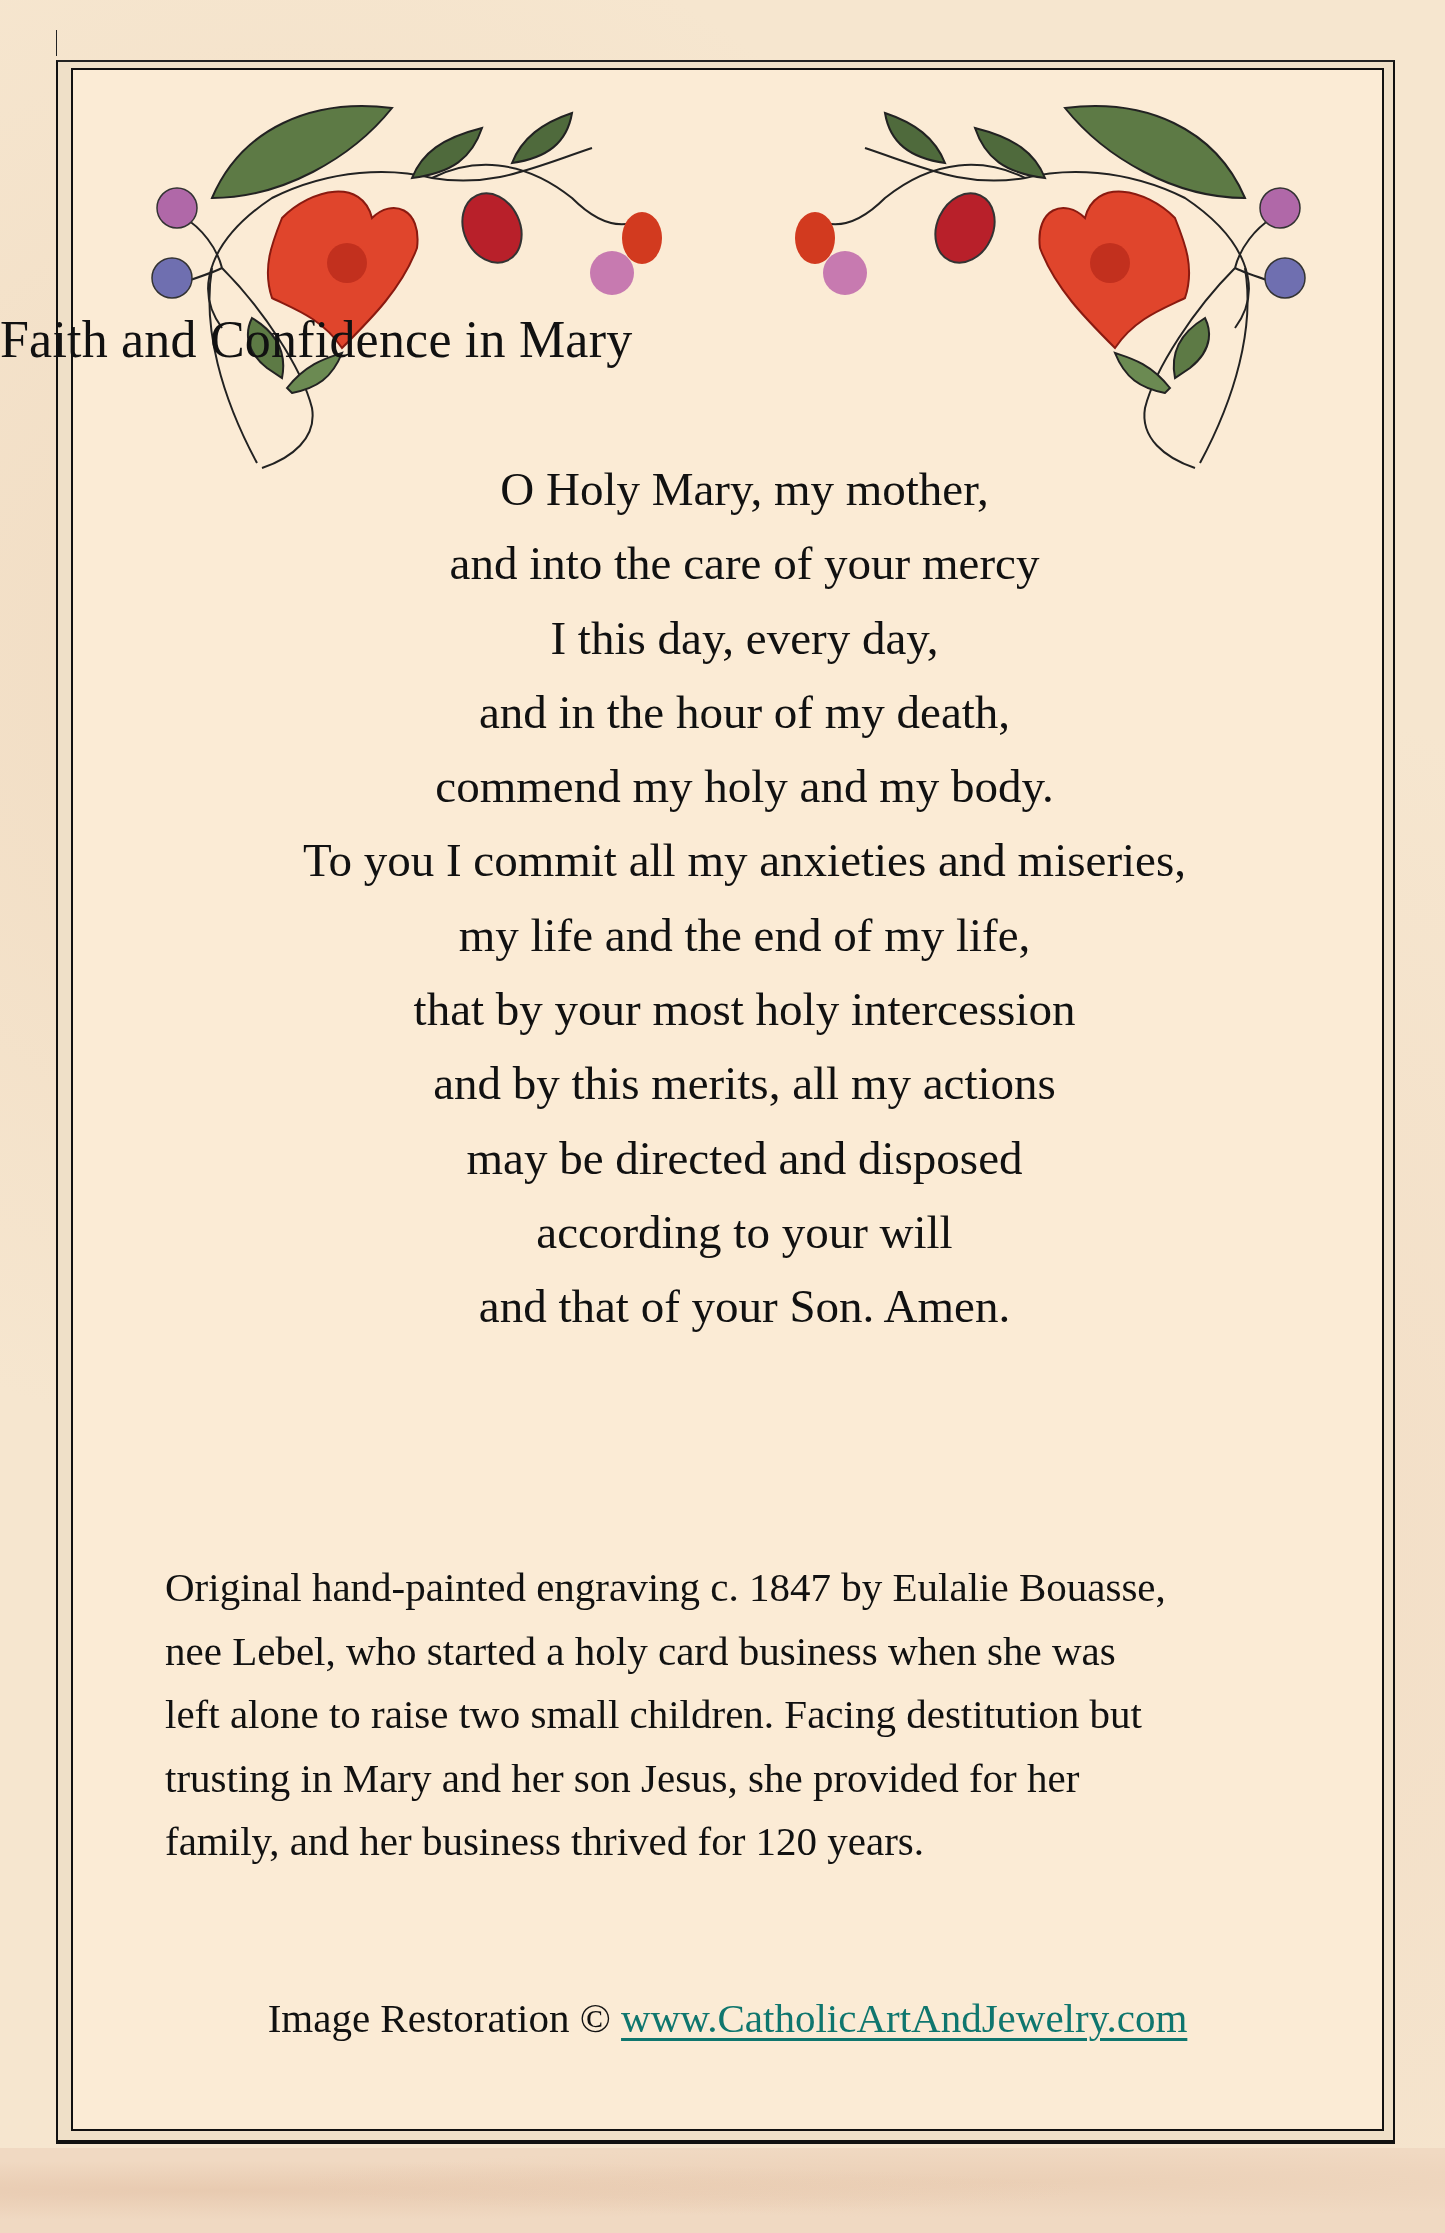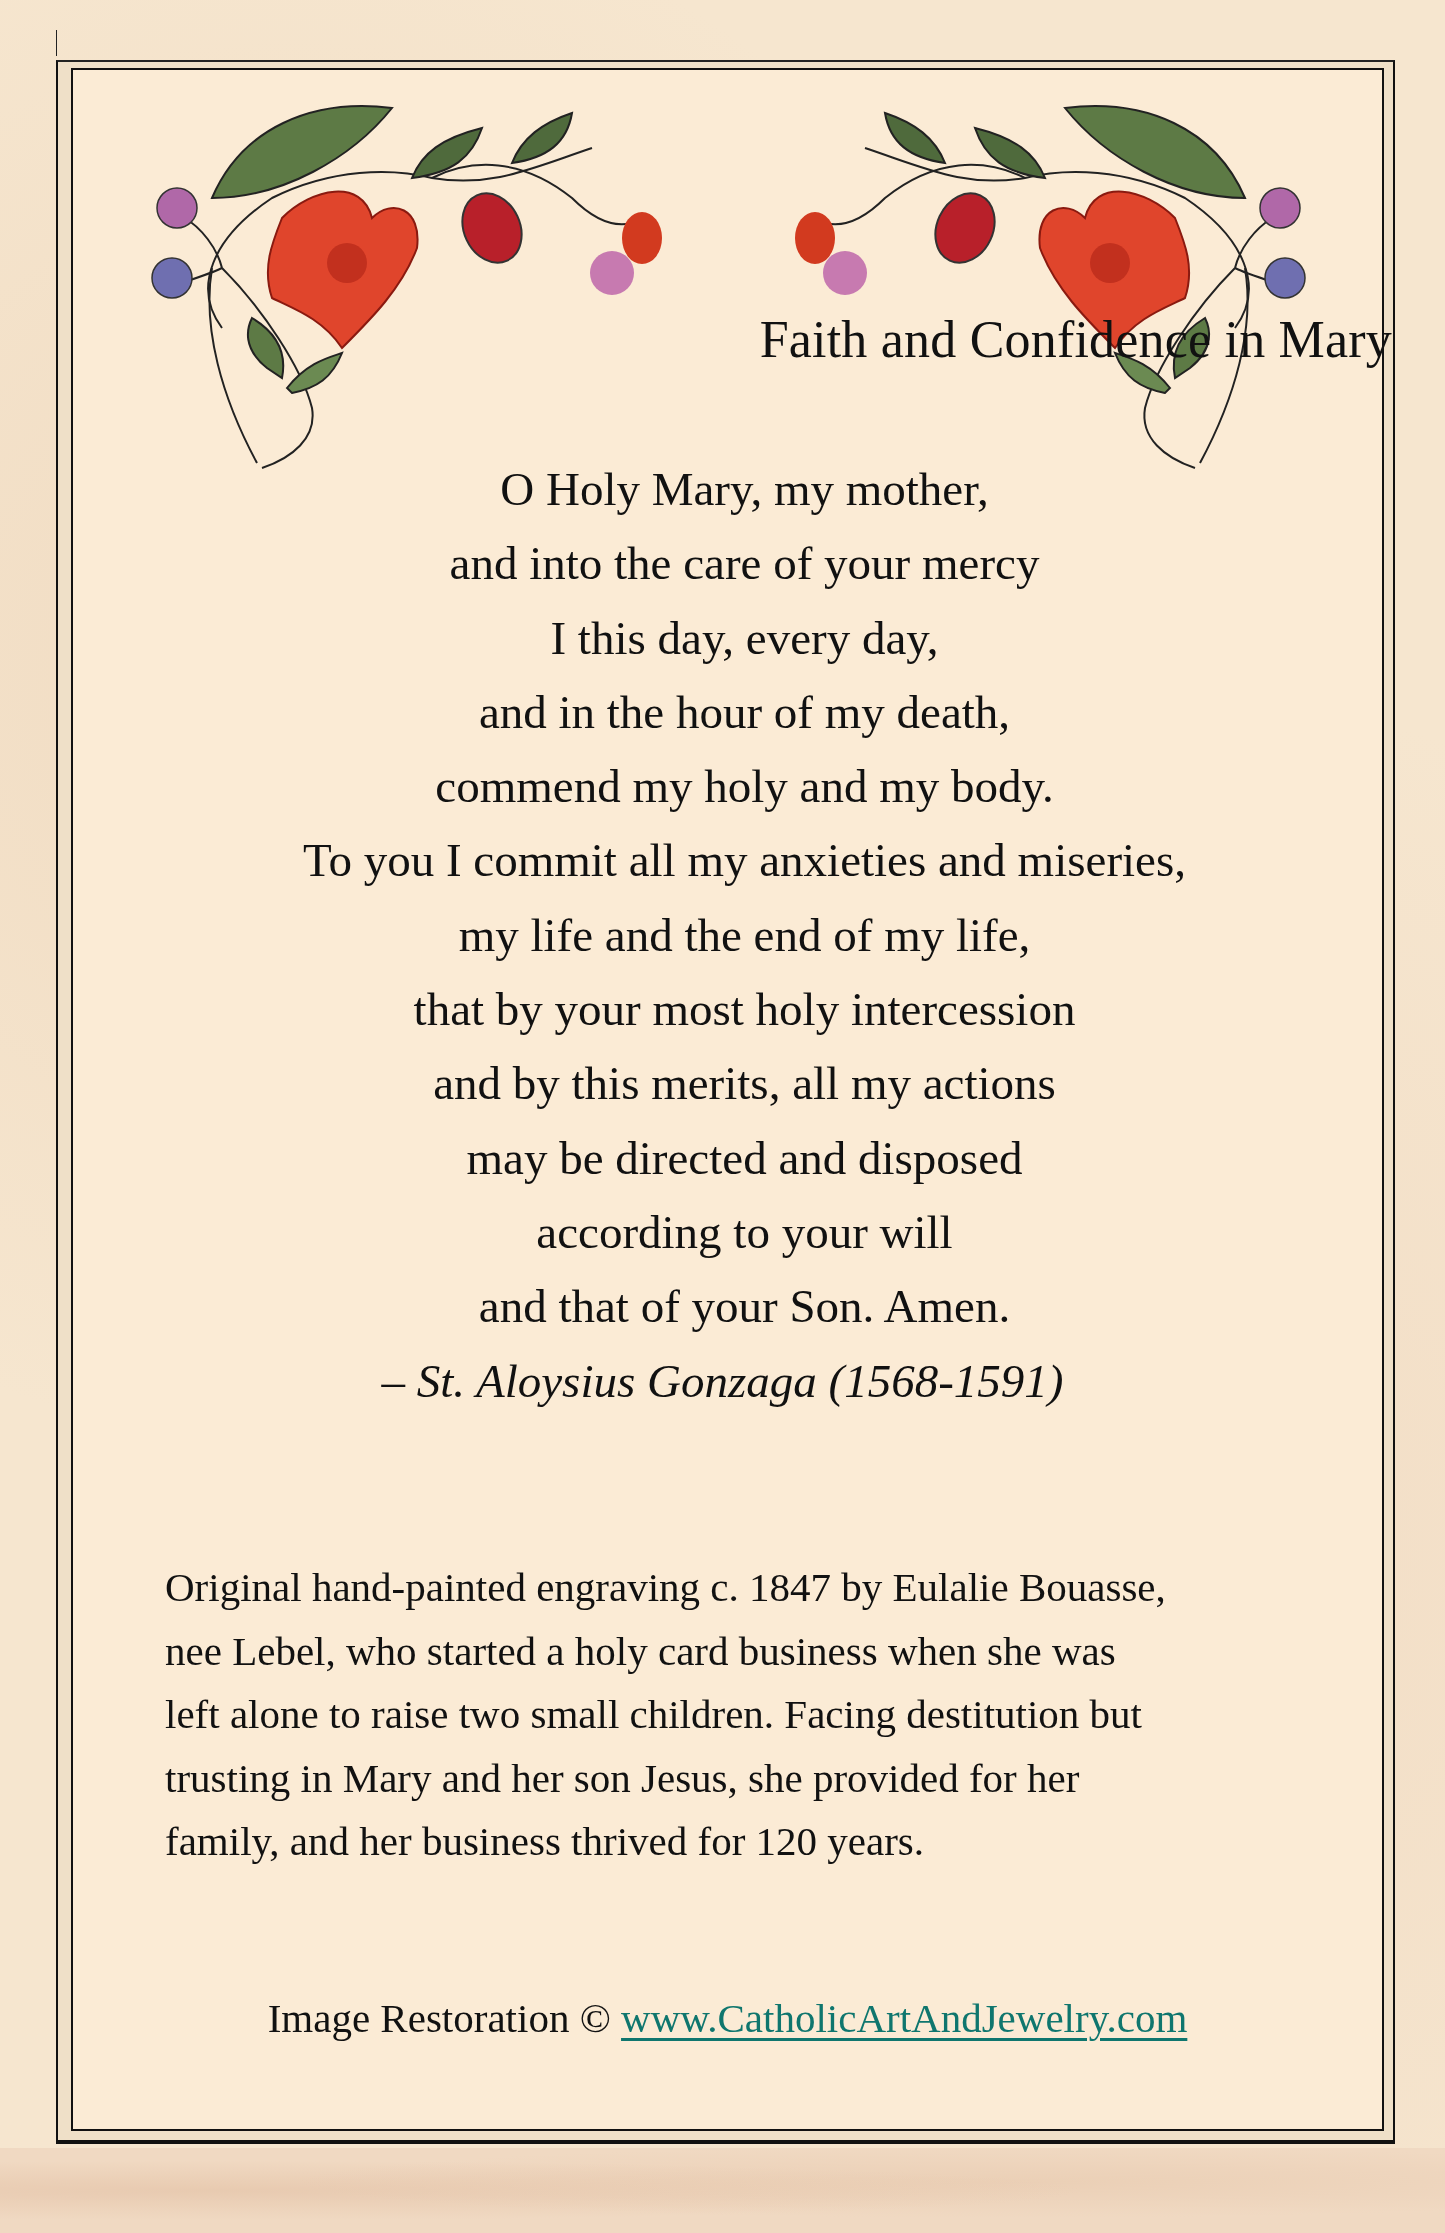--- a/index.html
+++ b/index.html
@@ -22,21 +22,21 @@
   .frame-outer {
     position: absolute; left: 56px; top: 60px; width: 1339px; height: 2084px;
     border-left: 2px solid #111; border-top: 2px solid #222; border-right: 2px solid #111; border-bottom: 4px solid #111;
     background: #efe0c8; box-sizing: border-box;
   }
   .frame-inner {
     position: absolute; left: 71px; top: 68px; width: 1313px; height: 2063px;
     border: 2px solid #111; background: #fbebd5; box-sizing: border-box;
   }
   .title {
-    position: absolute; left: 0; width: 1392px; top: 308px; text-align: right;
+    position: absolute; left: 0; width: 1392px; top: 308px; text-align: left;
     font-size: 52px; line-height: 64px; letter-spacing: 0.2px;
   }
   .prayer { position: absolute; left: 0; width: 1445px; top: 452px; text-align: center; }
   .prayer-line { font-size: 47px; line-height: 74.3px; height: 74.3px; white-space: nowrap; margin-left: 44px; }
   .attribution { font-size: 47px; line-height: 74px; font-style: italic; }
   .description {
     position: absolute; left: 120px; top: 1556px; width: 1240px;
     font-size: 41px; line-height: 63.5px;
   }
   .desc-line { white-space: nowrap; height: 63.5px; margin-left: 45px; }
@@ -114,21 +114,20 @@
   <div class="prayer-line">I this day, every day,</div>
   <div class="prayer-line">and in the hour of my death,</div>
   <div class="prayer-line">commend my holy and my body.</div>
   <div class="prayer-line">To you I commit all my anxieties and miseries,</div>
   <div class="prayer-line">my life and the end of my life,</div>
   <div class="prayer-line">that by your most holy intercession</div>
   <div class="prayer-line">and by this merits, all my actions</div>
   <div class="prayer-line">may be directed and disposed</div>
   <div class="prayer-line">according to your will</div>
   <div class="prayer-line">and that of your Son. Amen.</div>
-  <div class="attribution">– St. Aloysius Gonzaga (1568-1591)</div>
 </div>
 
 <div class="description">
   <div class="desc-line">Original hand-painted engraving c. 1847 by Eulalie Bouasse,</div>
   <div class="desc-line">nee Lebel, who started a holy card business when she was</div>
   <div class="desc-line">left alone to raise two small children. Facing destitution but</div>
   <div class="desc-line">trusting in Mary and her son Jesus, she provided for her</div>
   <div class="desc-line">family, and her business thrived for 120 years.</div>
 </div>
 

